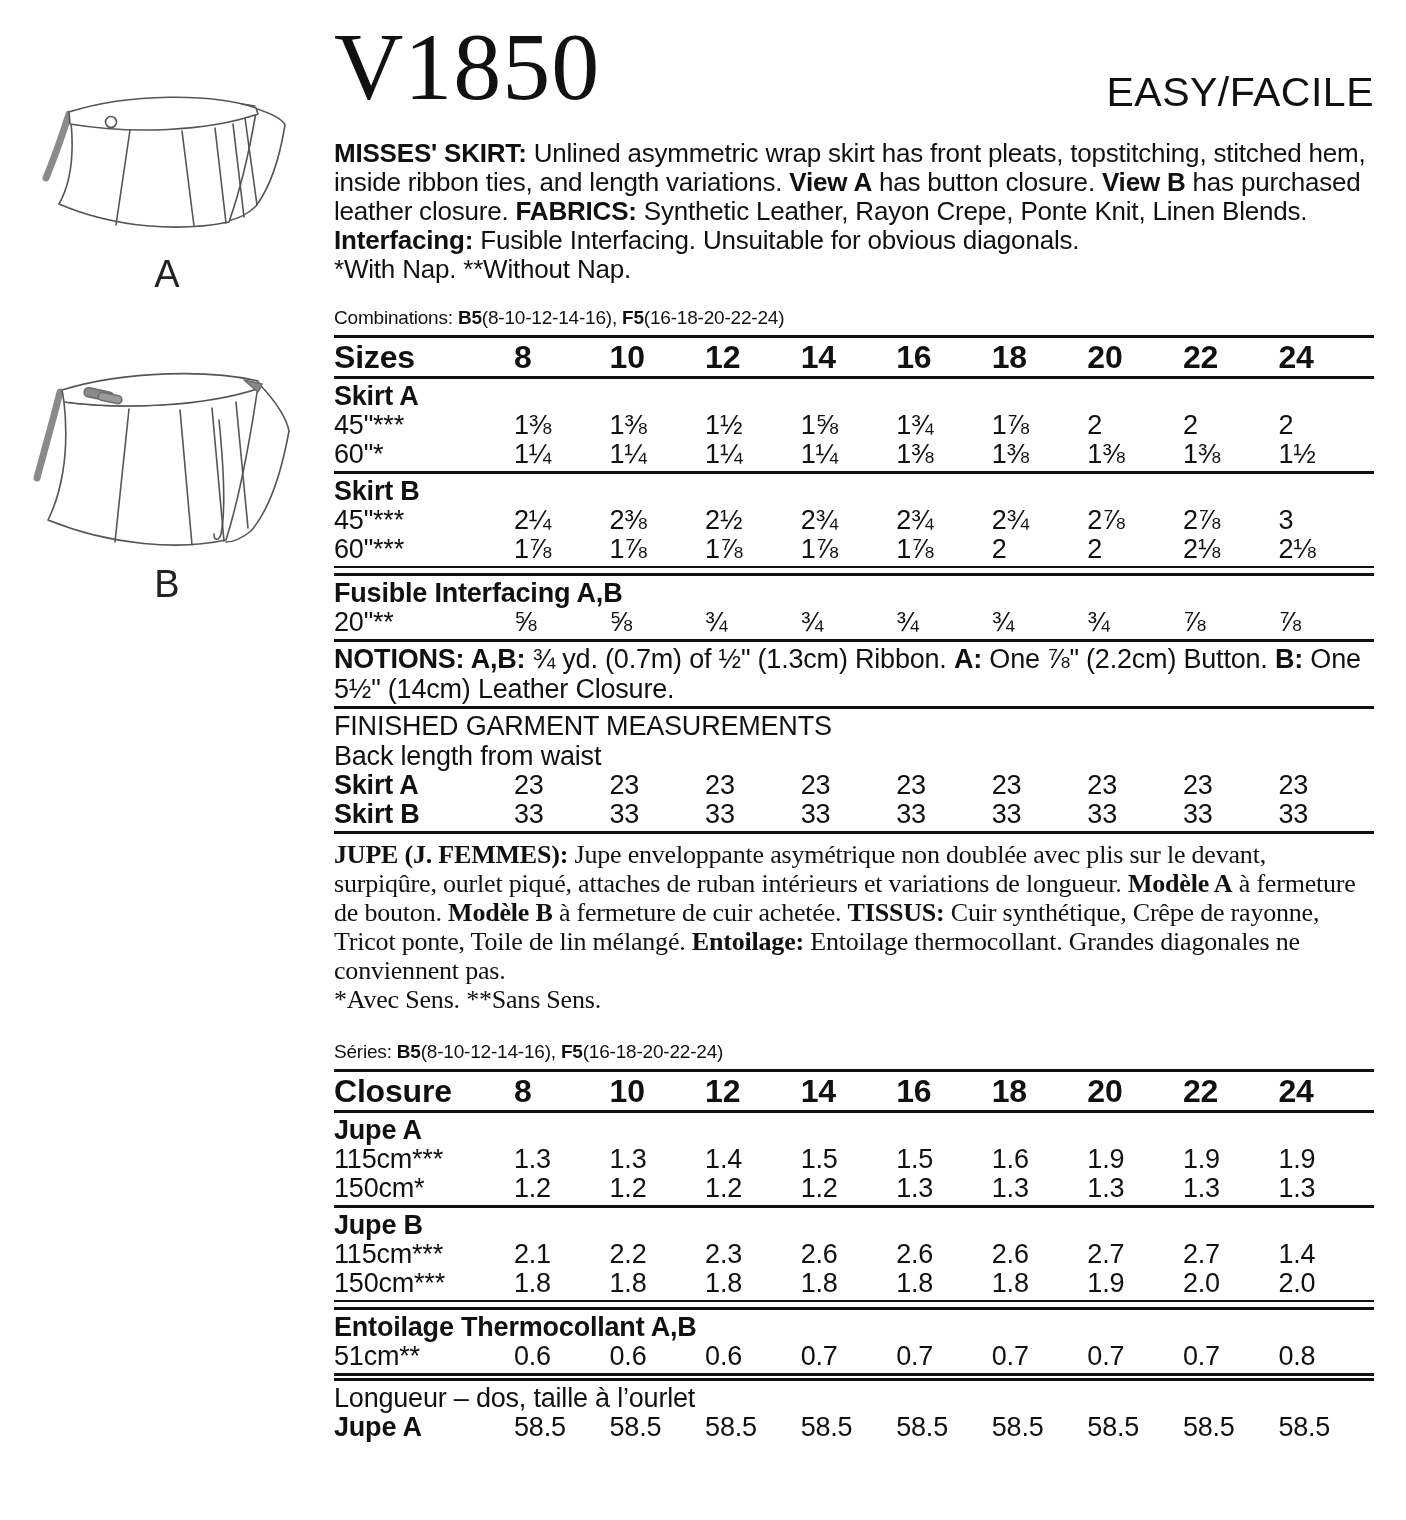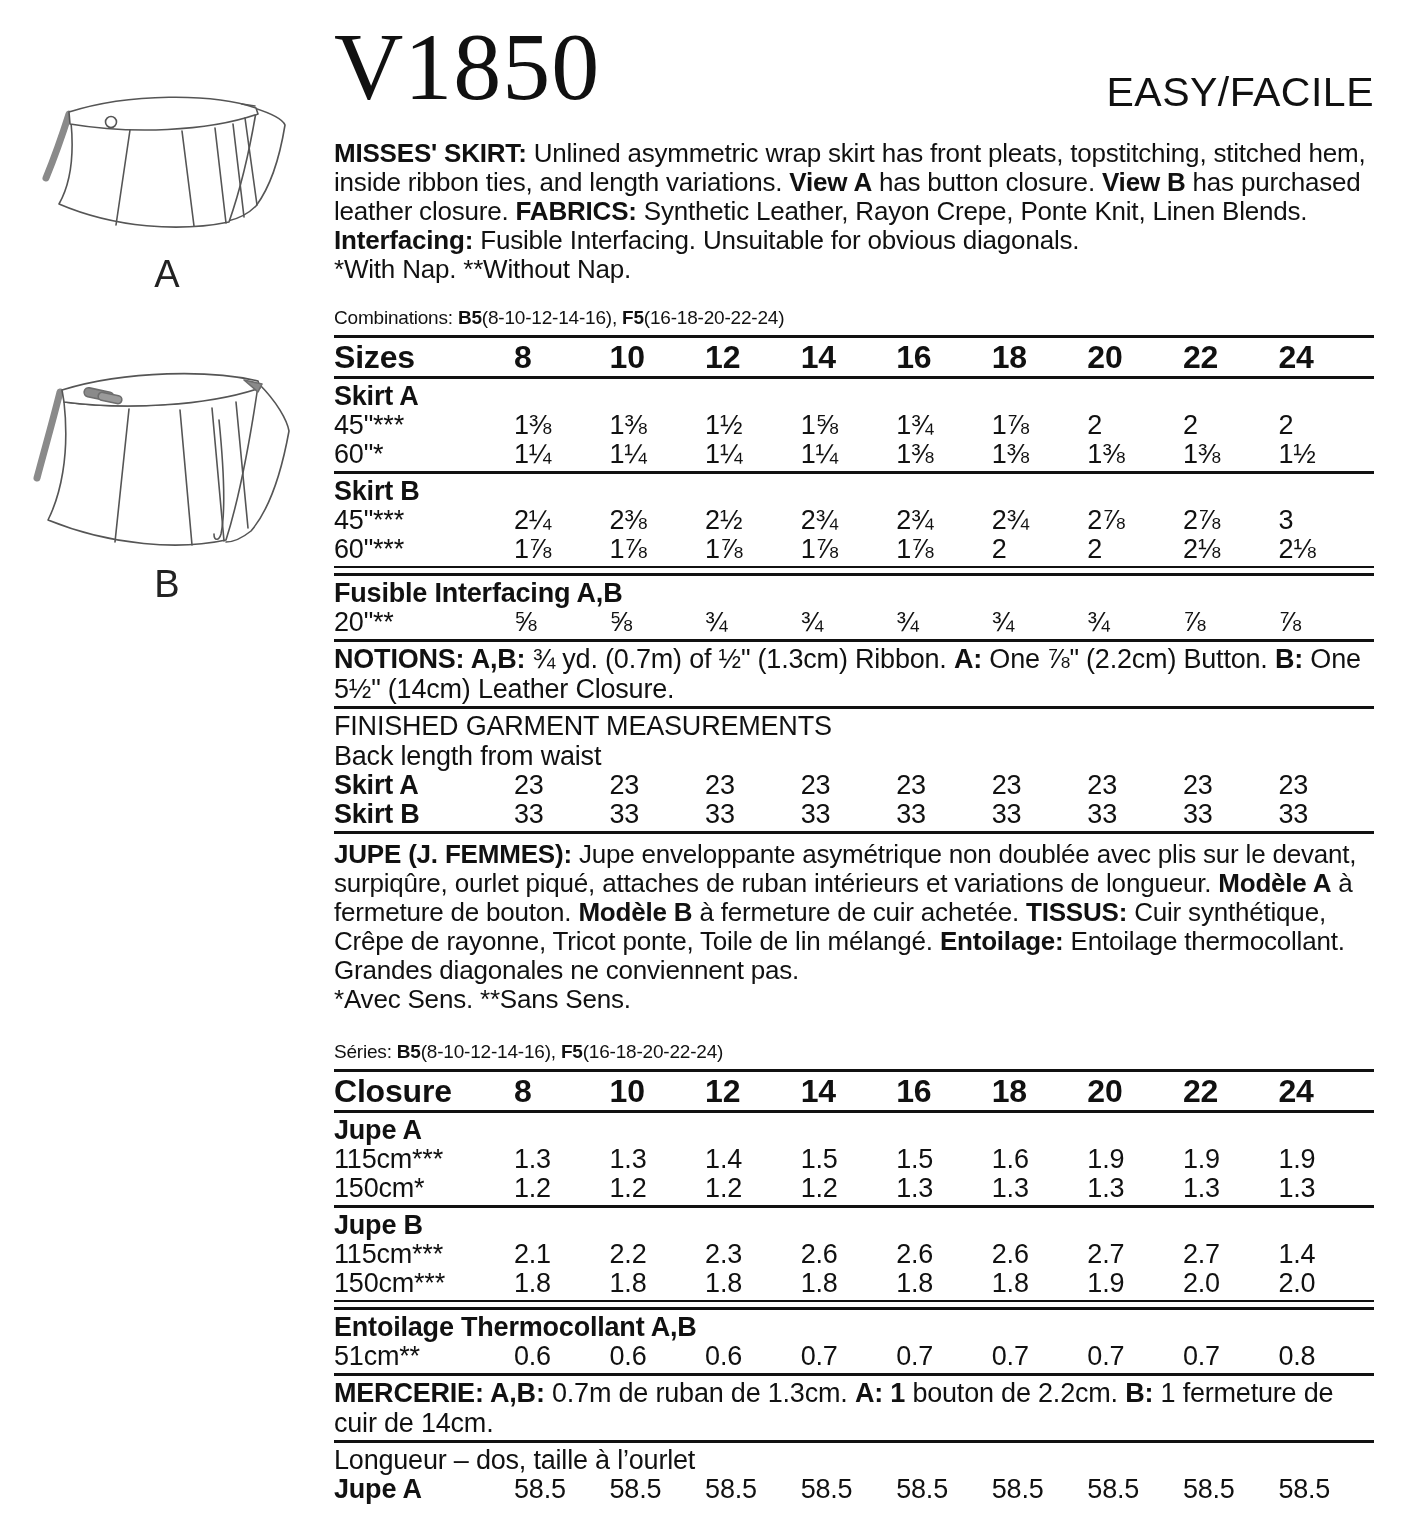--- a/index.html
+++ b/index.html
@@ -20,21 +20,21 @@
   .right{width:1040px;flex:none;padding:12px 32px 0 0;}
   .masthead{display:flex;justify-content:space-between;align-items:flex-end;height:102px;}
   .title{
     font-family:"Liberation Serif","DejaVu Serif",serif;
     font-size:96px;line-height:94px;font-weight:400;letter-spacing:1px;
   }
   .difficulty{font-size:41px;line-height:44px;letter-spacing:0.5px;font-weight:400;}
   .desc{font-size:26px;line-height:29px;margin:25px 0 0 0;letter-spacing:-0.2px;}
   .combo{font-size:19px;line-height:30px;margin:19px 0 2px 0;letter-spacing:-0.2px;}
   .combo.fr{margin-top:23px;}
-  .desc.fr{margin-top:6px;}
+  .desc.fr{margin-top:6px;font-family:Liberation Serif, serif;}
   .b{font-weight:bold;text-align:center;}
   
   .ytable{width:100%;font-size:27px;letter-spacing:-0.2px;}
   .trow{min-height:29px;line-height:29px;}
   .grid{display:grid;grid-template-columns:180px repeat(9,1fr);}
   .grid .cell{text-align:left;white-space:nowrap;}
   .trow.header{line-height:34px;font-size:32px;}
   .trow.section{font-weight:bold;line-height:30px;}
   .trow.tbold{font-weight:normal;line-height:30px;}
   .trow.tpara{line-height:30px;}
@@ -309,21 +309,20 @@
           <div class="cell">0.6</div>
           <div class="cell">0.6</div>
           <div class="cell">0.7</div>
           <div class="cell">0.7</div>
           <div class="cell">0.7</div>
           <div class="cell">0.7</div>
           <div class="cell">0.7</div>
           <div class="cell">0.8</div>
         </div>
         <div class="rule"></div>
-        <div class="trow tpara"><span class="b">MERCERIE: A,B:</span><span> 0.7m de ruban de 1.3cm. </span><span class="b">A: 1</span><span> bouton de 2.2cm. </span><span class="b">B:</span><span> 1 fermeture de cuir de 14cm.</span></div>
         <div class="rule"></div>
         <div class="trow tbold">Longueur – dos, taille à l’ourlet</div>
         <div class="trow grid databold">
           <div class="cell b">Jupe A</div>
           <div class="cell">58.5</div>
           <div class="cell">58.5</div>
           <div class="cell">58.5</div>
           <div class="cell">58.5</div>
           <div class="cell">58.5</div>
           <div class="cell">58.5</div>

